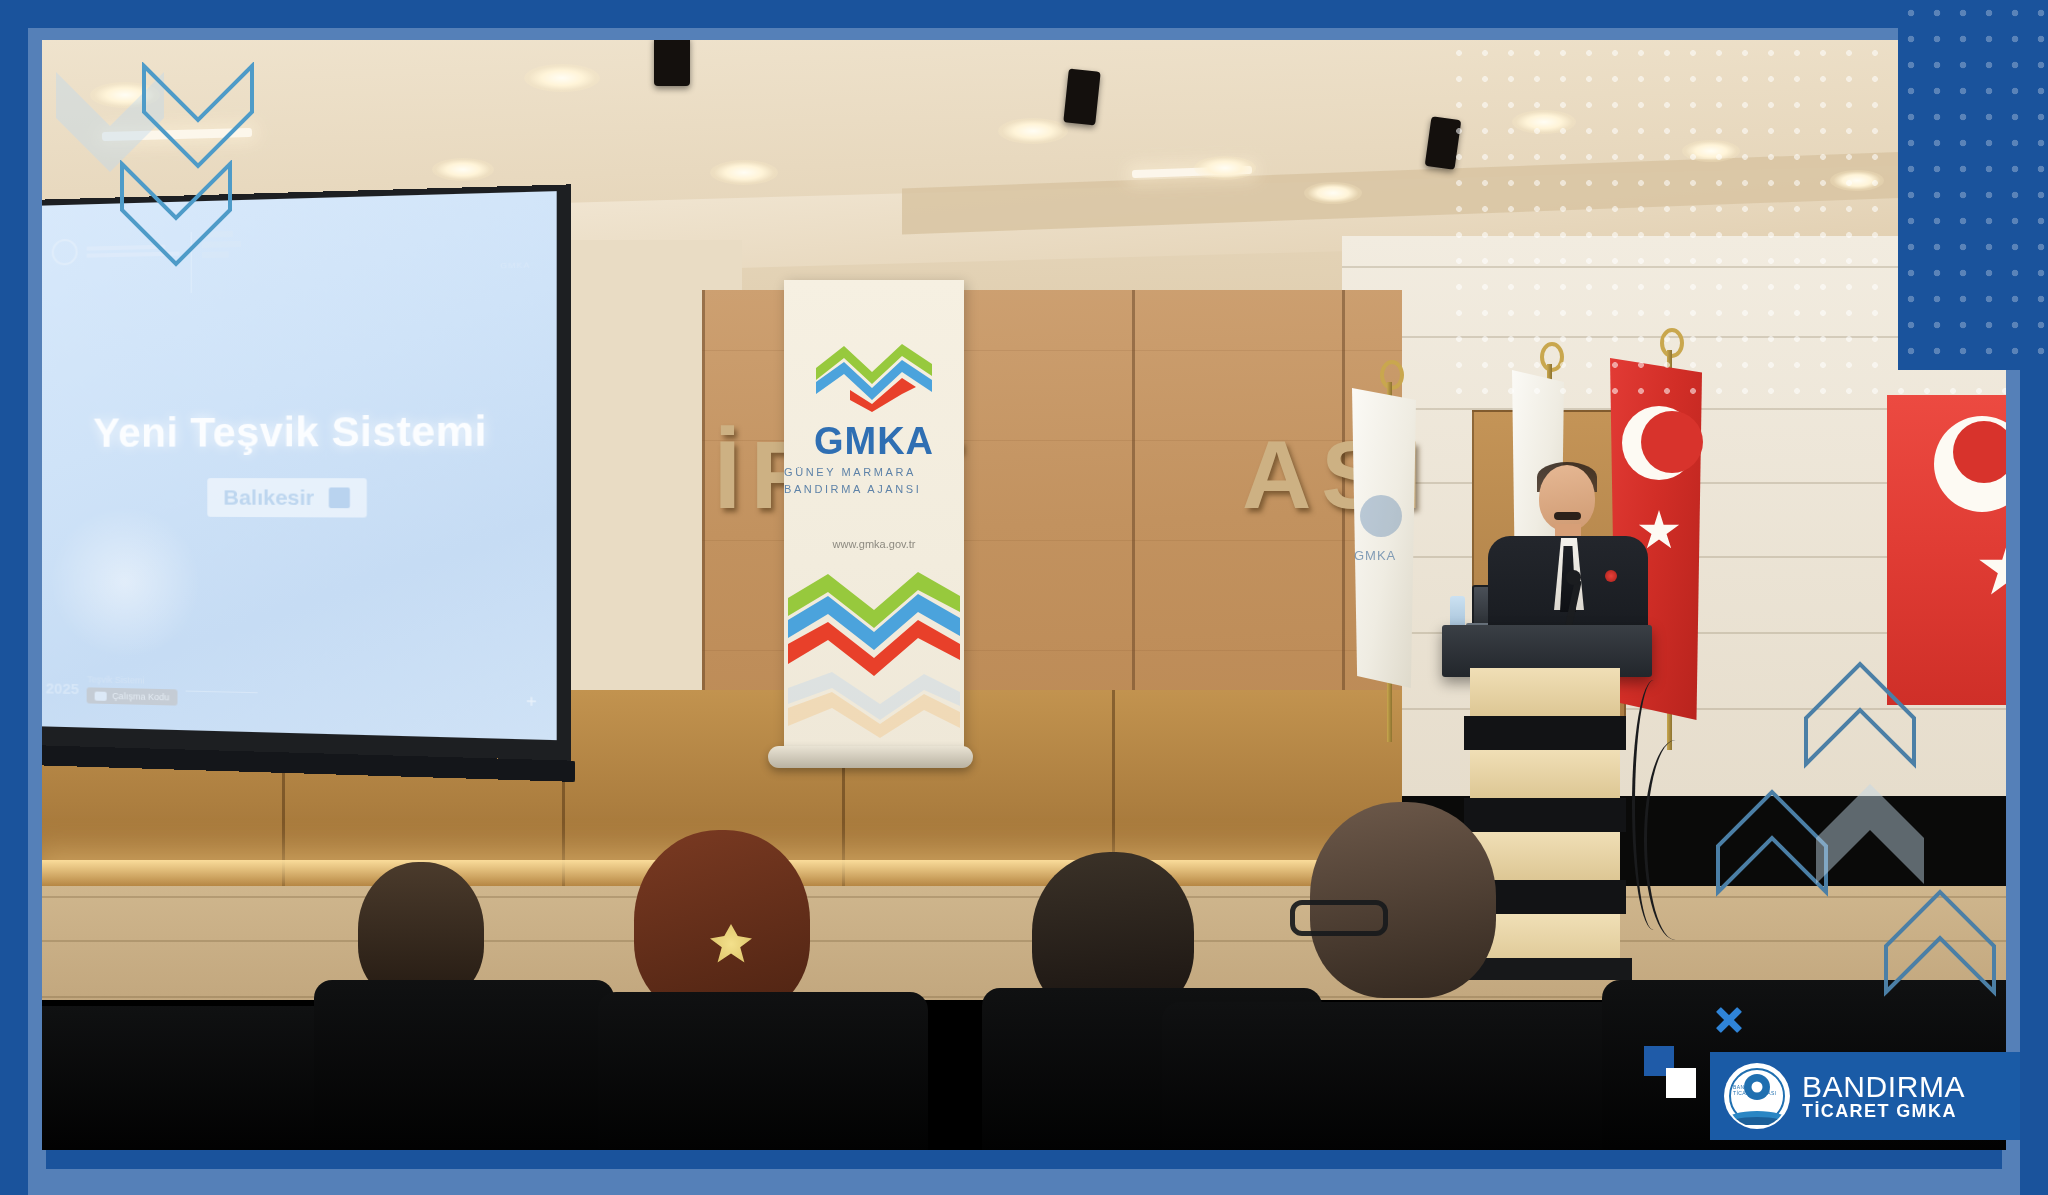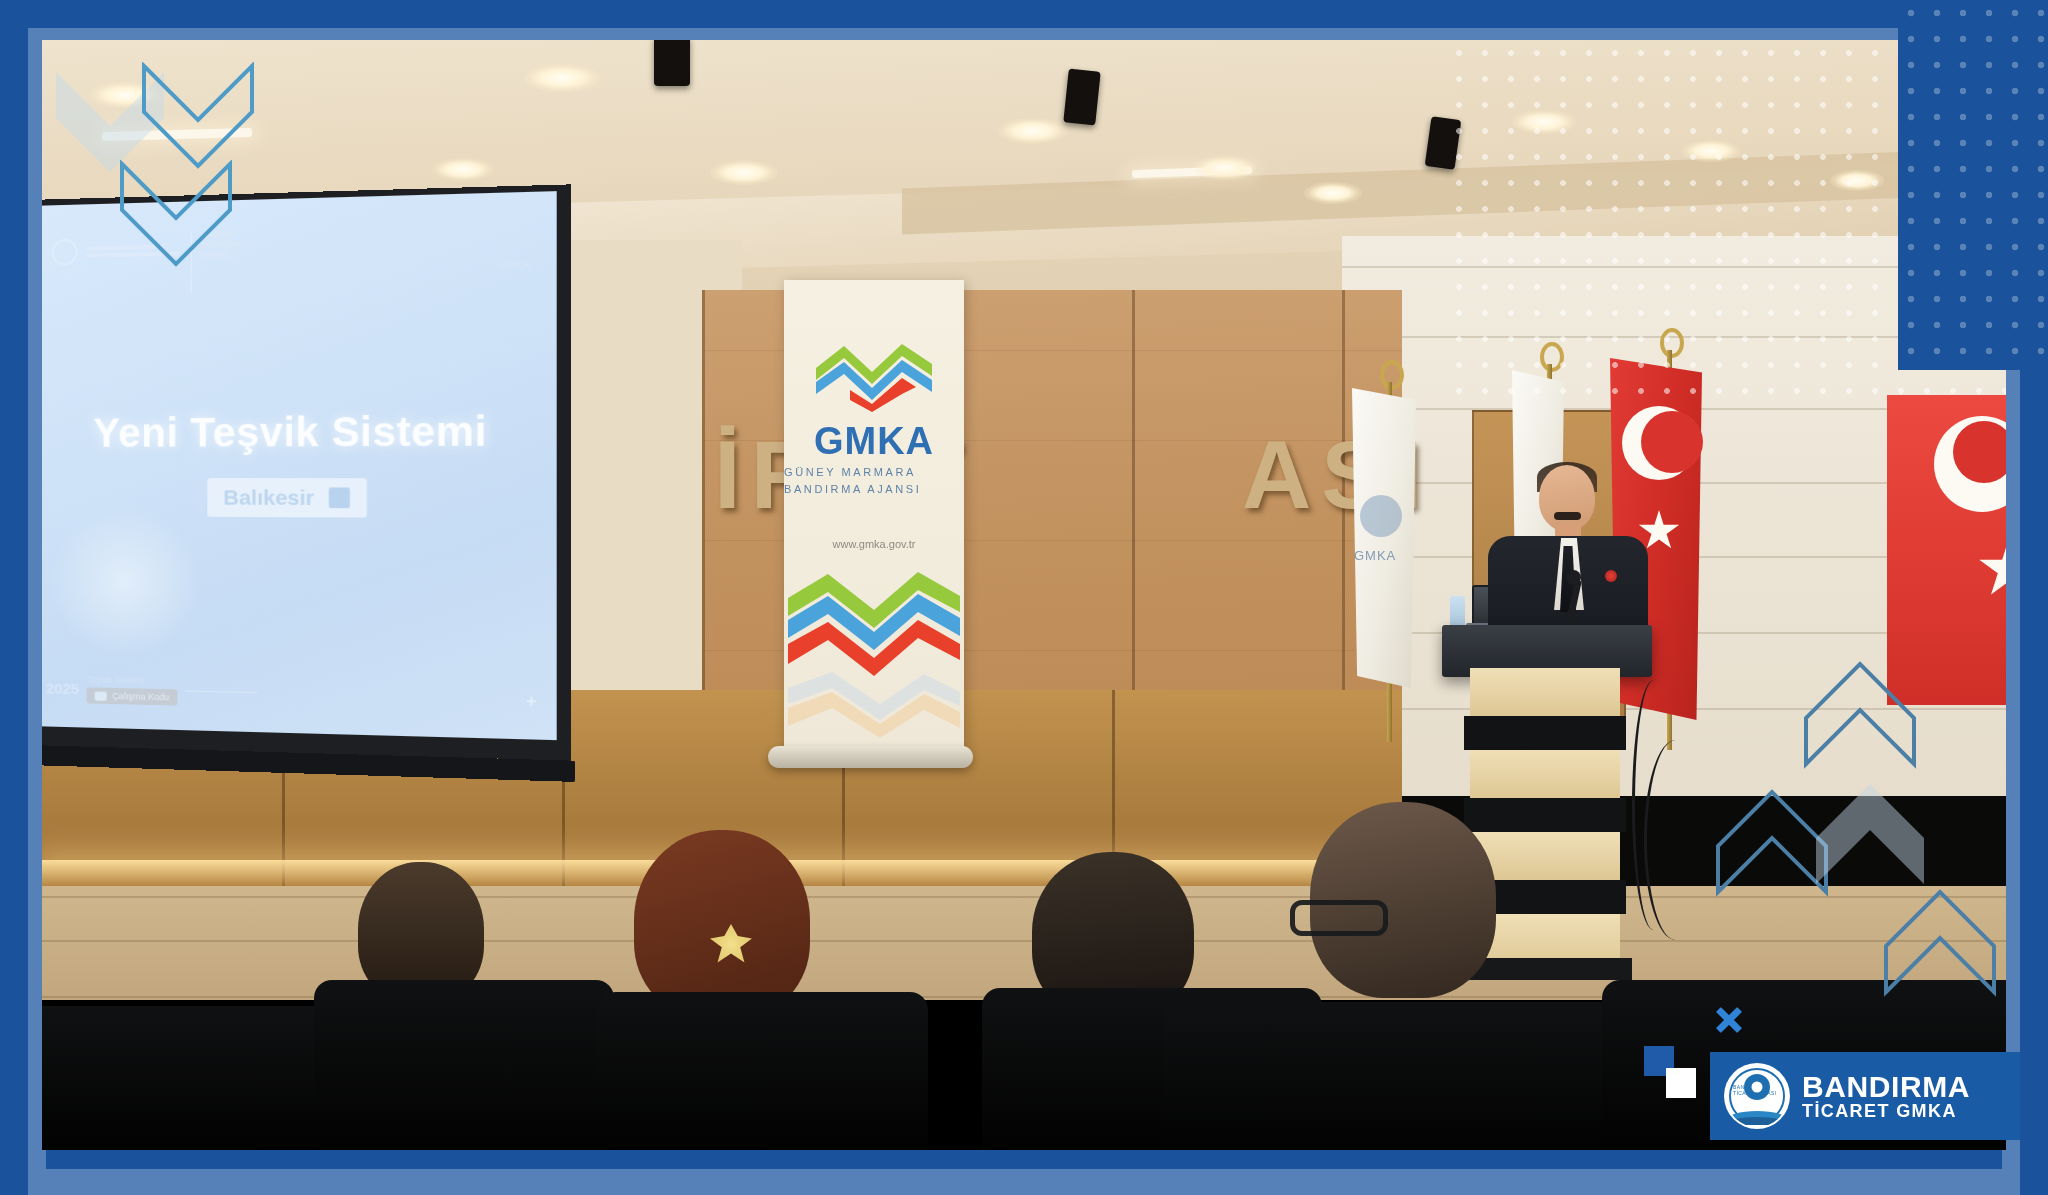--- a/index.html
+++ b/index.html
@@ -207,21 +207,21 @@
   .logo-emblem .gearc{position:absolute;left:50%;top:36%;transform:translate(-50%,-50%);
     width:26px;height:26px;border-radius:50%;background:#1f6fb0;}
   .logo-emblem .gearc::after{content:"";position:absolute;left:50%;top:50%;transform:translate(-50%,-50%);
     width:11px;height:11px;border-radius:50%;background:#fff;}
   .logo-emblem .wave{position:absolute;left:0;bottom:7px;width:100%;height:9px;background:#2a86c4;
     border-radius:50%/100% 100% 0 0;}
   .logo-emblem .wave2{position:absolute;left:0;bottom:2px;width:100%;height:8px;background:#1c5f99;
     border-radius:50%/100% 100% 0 0;}
   .logo-emblem .mini{position:absolute;left:7px;top:31%;font-size:5px;color:#1f6fb0;letter-spacing:.4px;}
   .logo-text{color:#fff;line-height:1.05;}
-  .logo-text .l1{font-size:30px;font-weight:700;letter-spacing:.6px;}
+  .logo-text .l1{font-size:30px;font-weight:400;letter-spacing:.6px;}
   .logo-text .l2{font-size:18px;font-weight:600;letter-spacing:1.4px;}
 </style>
 </head>
 <body>
 
 <div id="frame">
 
   <div class="band-mid bm-top"></div>
   <div class="band-mid bm-bottom"></div>
   <div class="band-mid bm-left"></div>

